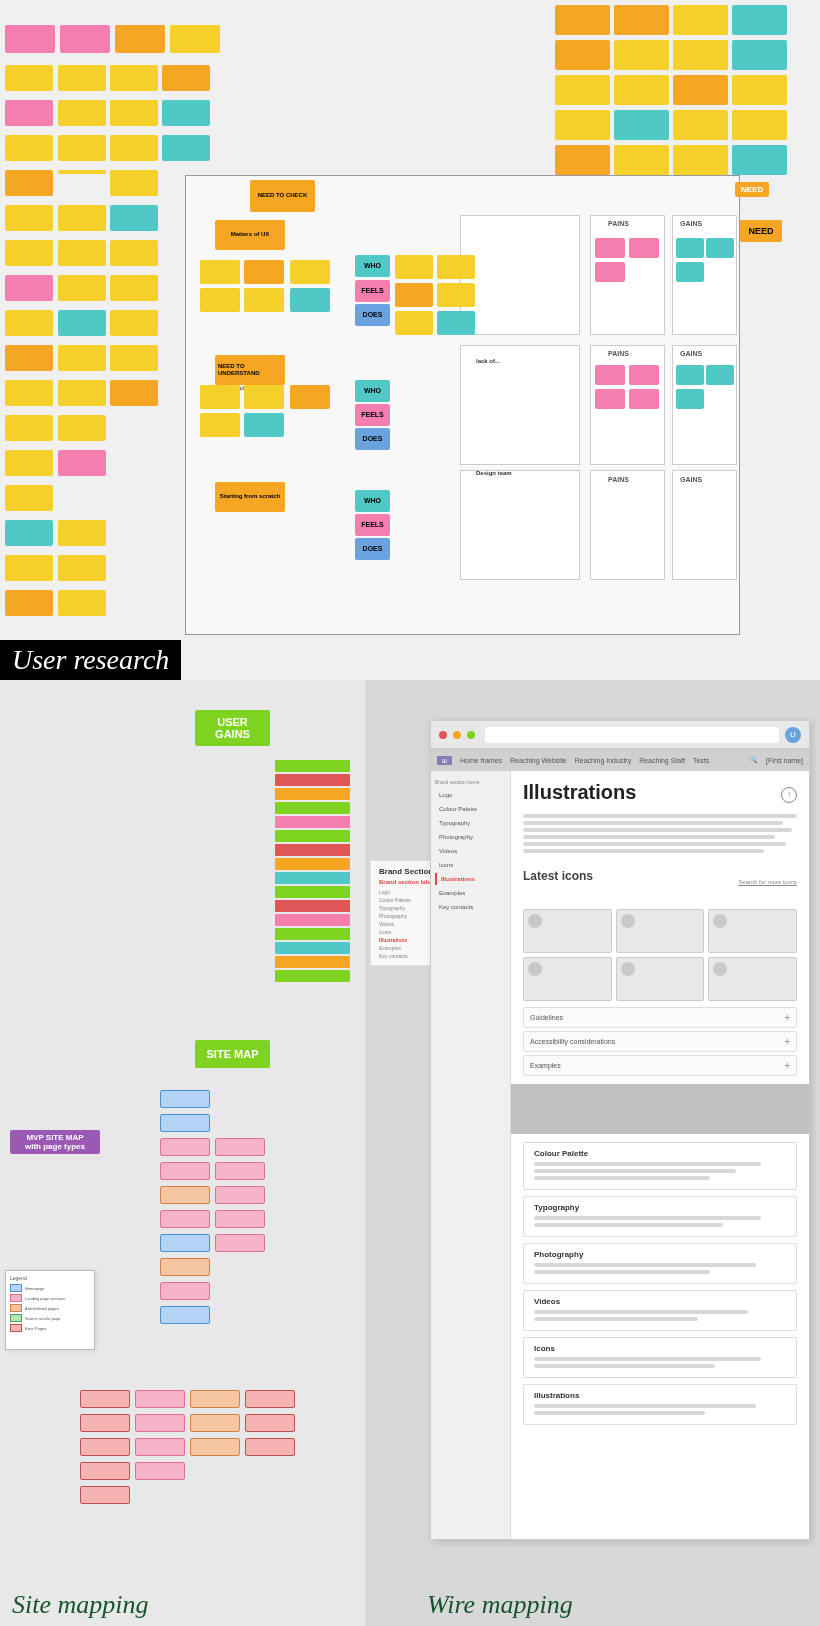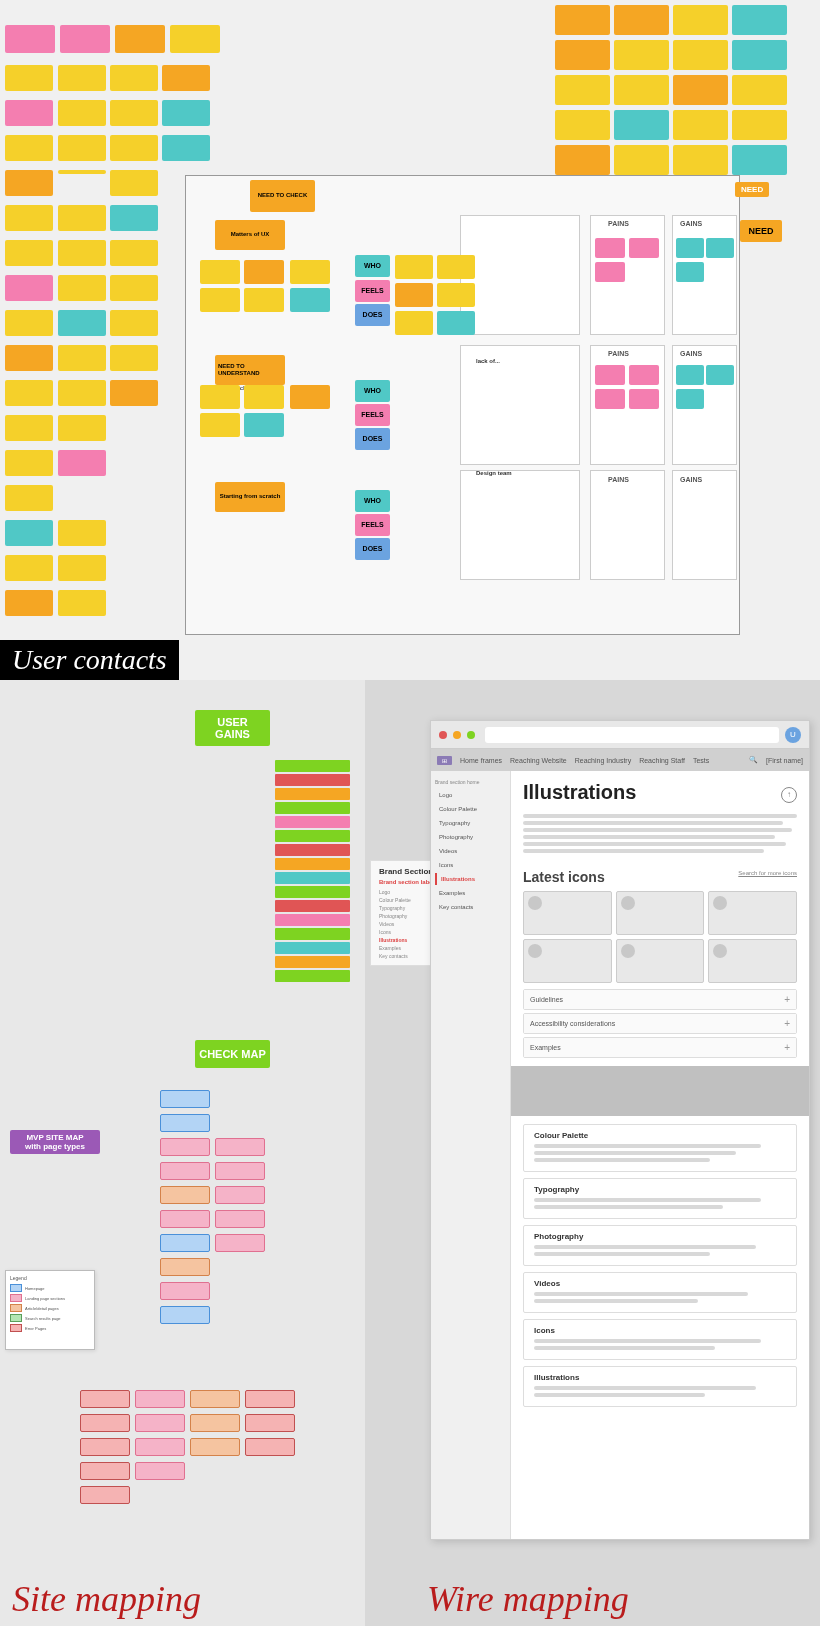--- a/index.html
+++ b/index.html
@@ -88,22 +88,22 @@
       width: 455px;
       height: 100%;
       position: relative;
       overflow: hidden;
     }
 
     .bottom-label {
       position: absolute;
       bottom: 0;
       left: 0;
-      color: #b91c1c;
-      font-size: 36px;
+      color: #14532d;
+      font-size: 26px;
       font-weight: normal;
       padding: 6px 12px;
       font-family: Georgia, serif;
       font-style: italic;
     }
 
     
     .site-map-label {
       position: absolute;
       background: #7ed321;
@@ -221,24 +221,24 @@
     }
 
     .wf-line {
       height: 4px;
       background: #d8d8d8;
       border-radius: 2px;
       margin-bottom: 3px;
     }
 
     .wf-section-title {
-      font-size: 14px;
+      font-size: 12px;
       font-weight: bold;
       color: #444;
-      margin: 8px 0 0;
+      margin: 8px 0 20px;
     }
 
     .wf-grid {
       display: grid;
       grid-template-columns: 1fr 1fr 1fr;
       gap: 4px;
       margin-bottom: 6px;
     }
 
     .wf-thumb {
@@ -483,21 +483,21 @@
 
     <div style="position:absolute;left:476px;top:358px;font-size:6px;color:#333;font-weight:bold;width:55px;">lack of...</div>
     <div style="position:absolute;left:476px;top:470px;font-size:6px;color:#333;font-weight:bold;width:55px;">Design team</div>
 
     <div class="sticky orange" style="left:215px;top:482px;width:70px;height:30px;font-size:6px;font-weight:bold;display:flex;align-items:center;justify-content:center;">Starting from scratch</div>
 
     <div style="position:absolute;left:735px;top:182px;background:#f5a623;color:white;font-size:8px;font-weight:bold;padding:3px 6px;border-radius:2px;">NEED</div>
 
   </div>
 
-  <div class="section-label">User contacts</div>
+  <div class="section-label">User research</div>
 </div>
 
 <div class="section-bottom">
 
   <div class="section-site-mapping">
 
     <div style="position:absolute;top:0;left:0;right:0;bottom:0;background:#e8e8e8;"></div>
 
     <div class="site-map-label" style="left:195px;top:30px;width:75px;padding:6px 4px;">USER GAINS</div>
 
@@ -513,21 +513,21 @@
       <div style="background:#50c8c6;height:12px;margin-bottom:2px;border-radius:1px;"></div>
       <div style="background:#7ed321;height:12px;margin-bottom:2px;border-radius:1px;"></div>
       <div style="background:#e05555;height:12px;margin-bottom:2px;border-radius:1px;"></div>
       <div style="background:#f47eb0;height:12px;margin-bottom:2px;border-radius:1px;"></div>
       <div style="background:#7ed321;height:12px;margin-bottom:2px;border-radius:1px;"></div>
       <div style="background:#50c8c6;height:12px;margin-bottom:2px;border-radius:1px;"></div>
       <div style="background:#f5a623;height:12px;margin-bottom:2px;border-radius:1px;"></div>
       <div style="background:#7ed321;height:12px;margin-bottom:2px;border-radius:1px;"></div>
     </div>
 
-    <div class="site-map-label" style="left:195px;top:360px;width:75px;padding:8px 4px;">CHECK MAP</div>
+    <div class="site-map-label" style="left:195px;top:360px;width:75px;padding:8px 4px;">SITE MAP</div>
 
     <div class="mvp-label" style="left:10px;top:450px;width:90px;white-space:pre-line;">MVP SITE MAP
 with page types</div>
 
     <div style="position:absolute;top:400px;left:80px;right:5px;bottom:50px;">
 
       <div class="flow-box blue-b" style="left:80px;top:10px;width:50px;height:18px;"></div>
       <div class="flow-box blue-b" style="left:80px;top:34px;width:50px;height:18px;"></div>
       <div class="flow-box pink-b" style="left:80px;top:58px;width:50px;height:18px;"></div>
       <div class="flow-box pink-b" style="left:80px;top:82px;width:50px;height:18px;"></div>

